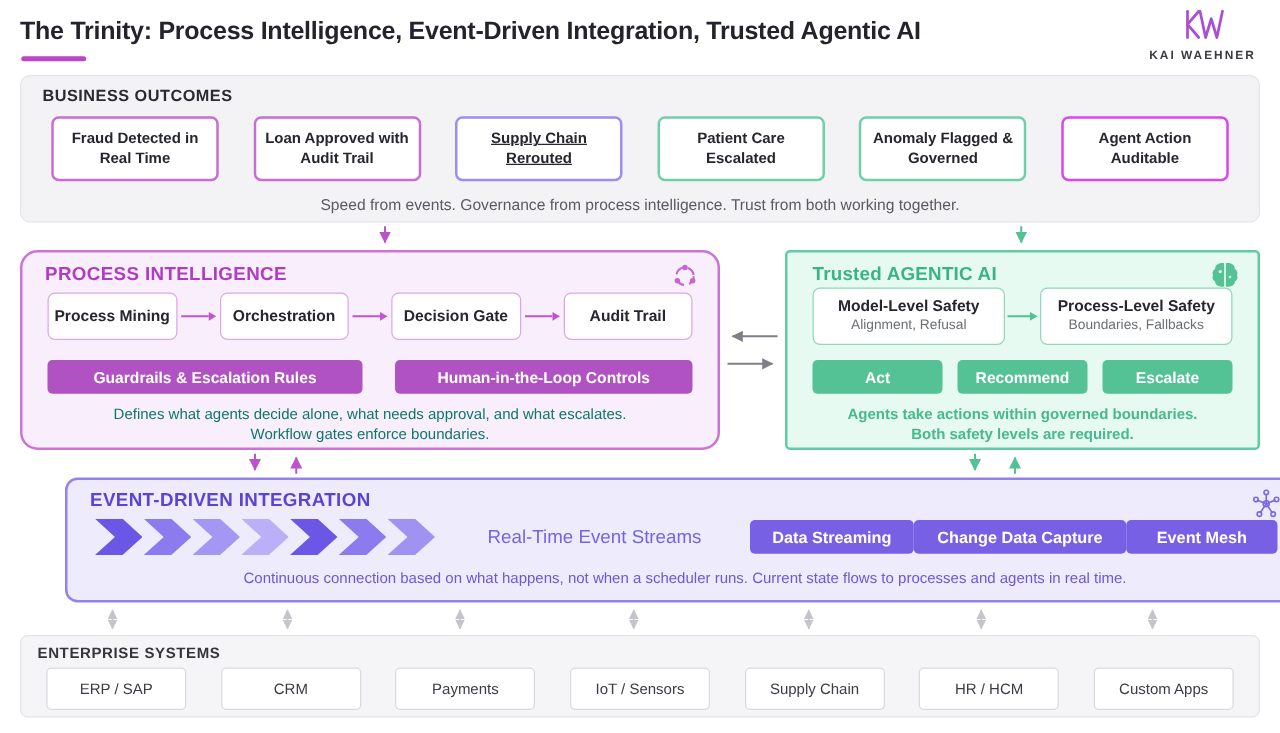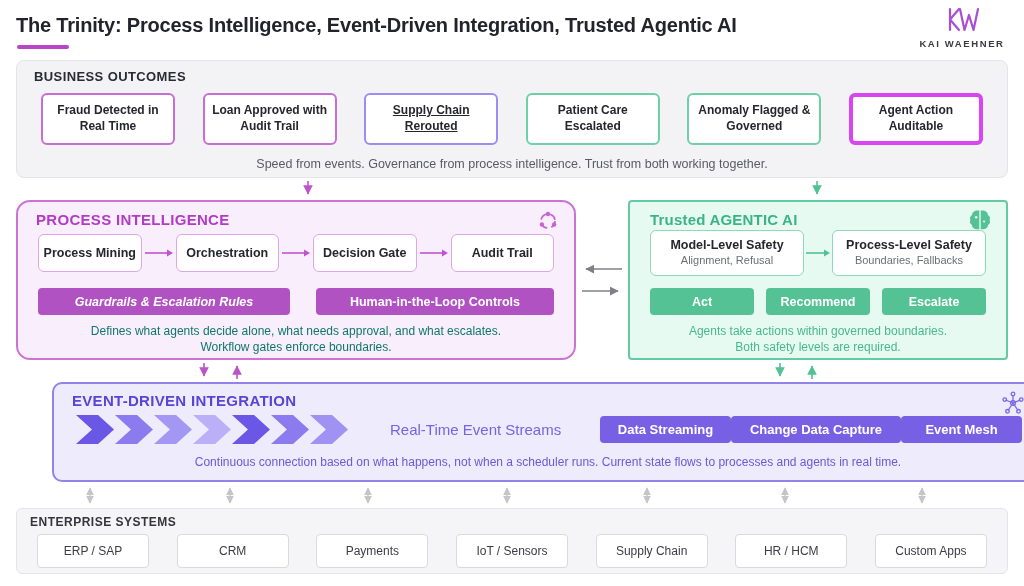--- a/index.html
+++ b/index.html
@@ -15,21 +15,21 @@
   .panel-label{font-size:13px;font-weight:800;letter-spacing:.4px;color:#2a2a32;}
 
   
   .outcomes{position:absolute;left:16px;top:60px;width:992px;height:118px;background:var(--panel-gray,#f3f3f6);border:1px solid #e4e4e9;border-radius:8px;box-sizing:border-box;}
   .outcomes .panel-label{position:absolute;left:17px;top:8px;}
   .outcome-cards{position:absolute;left:24px;right:24px;top:32px;display:flex;justify-content:space-between;}
   .card{width:134px;height:52px;background:#fff;border-radius:6px;display:flex;align-items:center;justify-content:center;text-align:center;font-size:12px;font-weight:700;color:#26262e;line-height:1.3;padding:2px 6px;box-sizing:border-box;}
   .card.magenta{border:2px solid #c76ed2;}
   .card.purple{border:2px solid #9d8df0;text-decoration:underline;}
   .card.teal{border:2px solid #6fd0a8;}
-  .card.gray{border:4px solid #d946ef;}
+  .card.gray{border:2px solid #d946ef;}
   .outcomes-caption{position:absolute;left:0;right:0;top:96px;text-align:center;font-size:12.5px;color:#5a5a62;}
 
   
   .pi{position:absolute;left:16px;top:200px;width:560px;height:160px;background:var(--magenta-bg,#f9eefb);border:2px solid var(--magenta-soft,#cb74d6);border-radius:14px;box-sizing:border-box;}
   .pi-title{position:absolute;left:18px;top:9px;font-size:15px;font-weight:800;letter-spacing:.3px;color:#b13cc4;}
   .pi-icon{position:absolute;right:14px;top:7px;}
   .pi-steps{position:absolute;left:20px;right:20px;top:32px;display:flex;align-items:center;}
   .step{flex:1;height:36px;background:#fff;border:1px solid #dda6e6;border-radius:6px;display:flex;align-items:center;justify-content:center;font-size:12.5px;font-weight:700;color:#26262e;}
   .step-arrow{width:34px;flex:none;display:flex;align-items:center;justify-content:center;}
   .pi-controls{position:absolute;left:20px;right:20px;top:86px;display:flex;justify-content:space-between;}
@@ -40,21 +40,21 @@
   
   .aai{position:absolute;left:628px;top:200px;width:380px;height:160px;background:var(--teal-bg,#e7faf1);border:2px solid #63cba3;border-radius:4px;box-sizing:border-box;}
   .aai-title{position:absolute;left:20px;top:9px;font-size:15px;font-weight:800;letter-spacing:.2px;color:#3bb389;}
   .aai-icon{position:absolute;right:14px;top:7px;}
   .aai-safety{position:absolute;left:20px;right:20px;top:28px;display:flex;align-items:center;}
   .safety-box{flex:1;height:44px;background:#fff;border:1px solid #8ed8bc;border-radius:6px;display:flex;flex-direction:column;align-items:center;justify-content:center;line-height:1.25;}
   .safety-title{font-size:12.5px;font-weight:700;color:#26262e;}
   .safety-sub{font-size:11px;color:#6b6f73;}
   .aai-actions{position:absolute;left:20px;right:20px;top:86px;display:flex;gap:12px;}
   .pill.teal{background:var(--teal-fill,#54c294);flex:1;}
-  .aai-caption{position:absolute;left:0;right:0;top:121px;text-align:center;font-size:12px;color:#47b98c;line-height:1.35;}
+  .aai-caption{position:absolute;left:0;right:0;top:121px;text-align:center;font-size:12px;color:#47b98c;line-height:1.35;font-weight:bold;}
 
   
   .edi{position:absolute;left:16px;top:382px;width:992px;height:100px;background:var(--purple-bg,#edebfc);border:2px solid var(--purple-soft,#9283ea);border-radius:10px;box-sizing:border-box;margin-left:36px;}
   .edi-title{position:absolute;left:18px;top:8px;font-size:15px;font-weight:800;letter-spacing:.3px;color:var(--purple,#5b43d4);}
   .edi-icon{position:absolute;right:16px;top:6px;}
   .chevrons{position:absolute;left:22px;top:31px;display:flex;}
   .chev{width:38px;height:29px;margin-right:1px;clip-path:polygon(0% 0%,58% 0%,100% 50%,58% 100%,0% 100%,42% 50%);}
   .chev.c1,.chev.c5{background:#6a57e6;}
   .chev.c2,.chev.c6{background:#8b7bef;}
   .chev.c3{background:#a497f3;}
@@ -130,21 +130,21 @@
       <div class="step">Decision Gate</div>
       <div class="step-arrow">
           <svg width="30" height="10">
             <line x1="1" y1="5" x2="23" y2="5" stroke="#c153d0" stroke-width="1.6"></line>
             <path d="M23,1.5 L29,5 L23,8.5 Z" fill="#c153d0"></path>
           </svg>
         </div>
       <div class="step">Audit Trail</div>
     </div>
     <div class="pi-controls">
-      <div class="pill magenta" style="width:252px;font-style:italic;">Guardrails &amp; Escalation Rules</div>
+      <div class="pill magenta" style="width:252px;">Guardrails &amp; Escalation Rules</div>
       <div class="pill magenta" style="width:238px;">Human-in-the-Loop Controls</div>
     </div>
     <div class="pi-caption">
       <div>Defines what agents decide alone, what needs approval, and what escalates.</div>
       <div>Workflow gates enforce boundaries.</div>
     </div>
   </div>
 
   <div class="aai">
     <div class="aai-title">Trusted AGENTIC AI</div>

